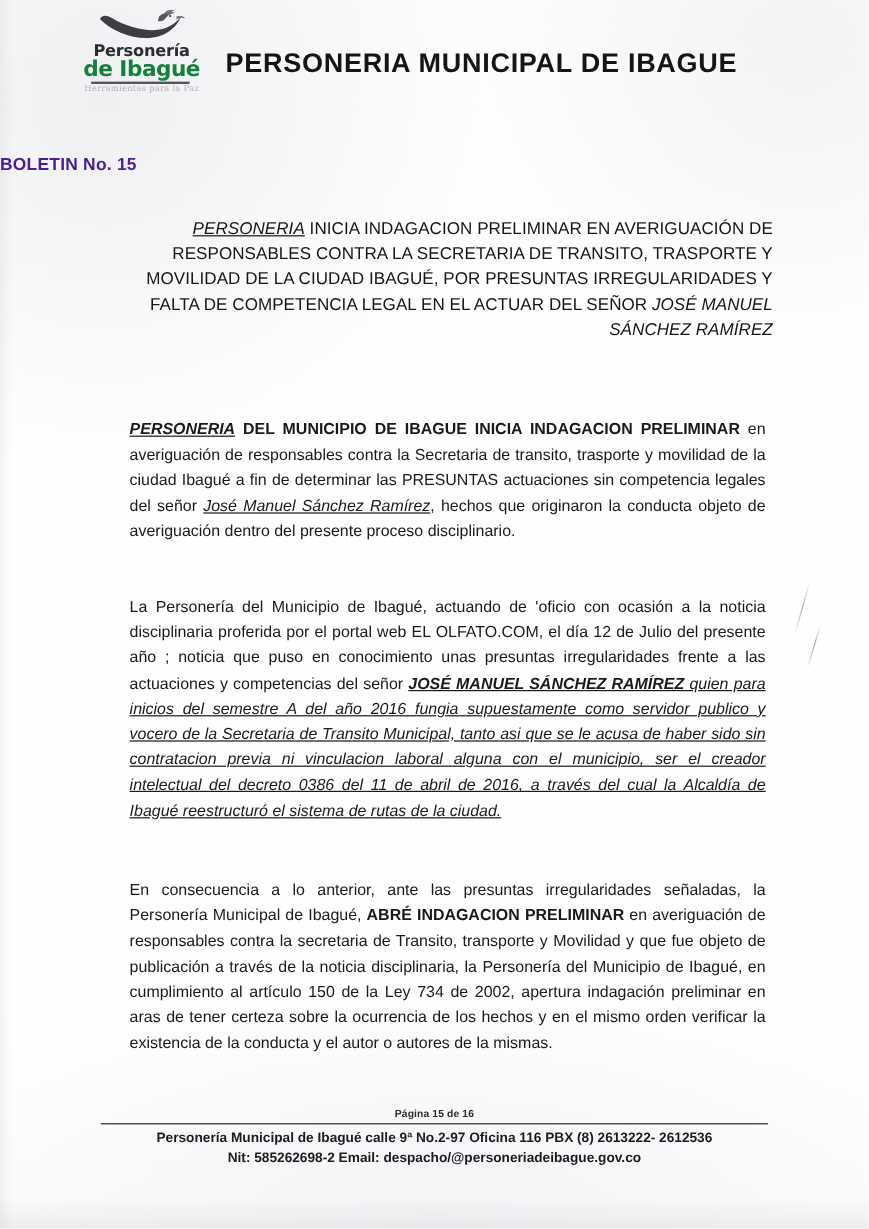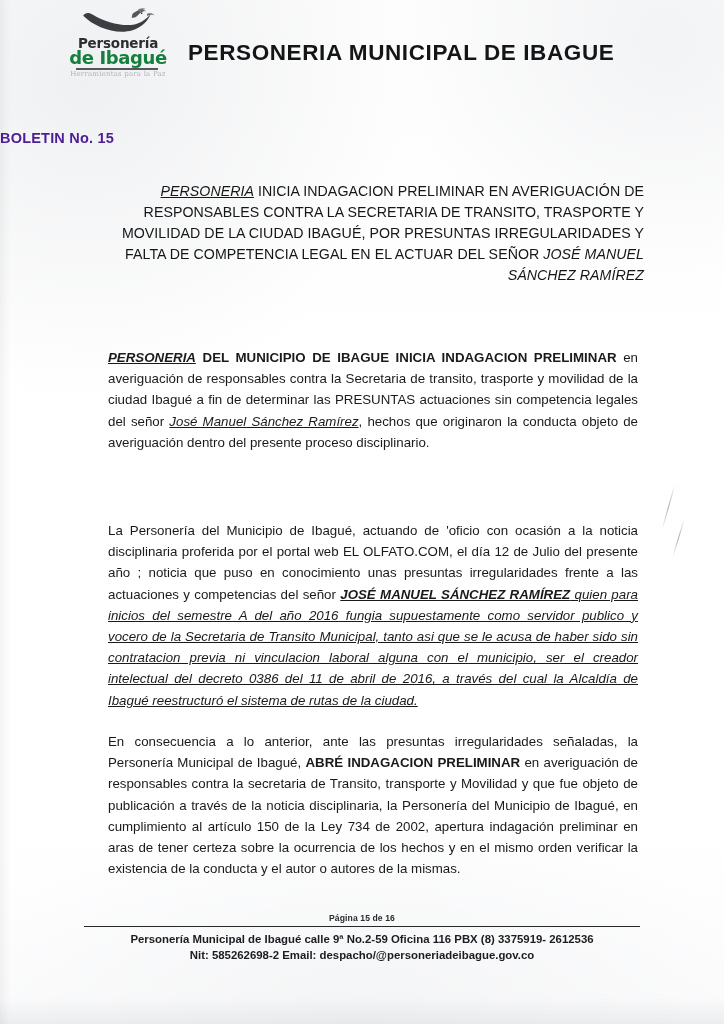--- a/index.html
+++ b/index.html
@@ -177,28 +177,28 @@
     text-align: justify;
     font-size: 13.3px;
     line-height: 21.2px;
     color: #191a1c;
   }
   .para b { font-weight: 700; }
   .para .u-b-i { font-weight: 700; font-style: italic; text-decoration: underline; }
   .para .u-i { font-style: italic; text-decoration: underline; }
 
   #para1 { top: 347px; }
-  #para2 { top: 520px; }
+  #para2 { top: 495px; }
   #para3 { top: 695px; margin-top: 36px; }
 
   
   .footer {
     position: absolute;
     left: 0; right: 0;
-    bottom: 61px;
+    bottom: 51px;
     text-align: center;
   }
   .footer-page {
     font-size: 8.6px;
     font-weight: 700;
     color: #2a2c2f;
     letter-spacing: .1px;
     margin-bottom: 3px;
   }
   .footer-rule {
@@ -268,17 +268,17 @@
     <span>La Personería del Municipio de Ibagué, actuando de 'oficio con ocasión a la noticia disciplinaria proferida por el portal web EL OLFATO.COM, el día 12 de Julio del presente año ; noticia que puso en conocimiento unas presuntas irregularidades frente a las actuaciones y competencias del señor </span><span class="u-b-i">JOSÉ MANUEL SÁNCHEZ RAMÍREZ</span><span class="u-i"> quien para inicios del semestre A del año 2016 fungia supuestamente como servidor publico y vocero de la Secretaria de Transito Municipal, tanto asi que se le acusa de haber sido sin contratacion previa ni vinculacion laboral alguna con el municipio, ser el creador intelectual del decreto 0386 del 11 de abril de 2016, a través del cual la Alcaldía de Ibagué reestructuró el sistema de rutas de la ciudad.</span>
   </div>
 
   <div class="para" id="para3">
     <span>En consecuencia a lo anterior, ante las presuntas irregularidades señaladas, la Personería Municipal de Ibagué, </span><b>ABRÉ INDAGACION PRELIMINAR</b><span> en averiguación de responsables contra la secretaria de Transito, transporte y Movilidad y que fue objeto de publicación a través de la noticia disciplinaria, la Personería del Municipio de Ibagué, en cumplimiento al artículo 150 de la Ley 734 de 2002, apertura indagación preliminar en aras de tener certeza sobre la ocurrencia de los hechos y en el mismo orden verificar la existencia de la conducta y el autor o autores de la mismas.</span>
   </div>
 
   <div class="footer">
     <div class="footer-page">Página 15 de 16</div>
     <div class="footer-rule"></div>
-    <div class="footer-line">Personería Municipal de Ibagué calle 9ª No.2-59 Oficina 116 PBX (8) 3375919- 2612536</div>
+    <div class="footer-line">Personería Municipal de Ibagué calle 9ª No.2-97 Oficina 116 PBX (8) 2613222- 2612536</div>
     <div class="footer-line">Nit: 585262698-2 Email: despacho/@personeriadeibague.gov.co</div>
   </div>
 
 </div>
 
 </body></html>

